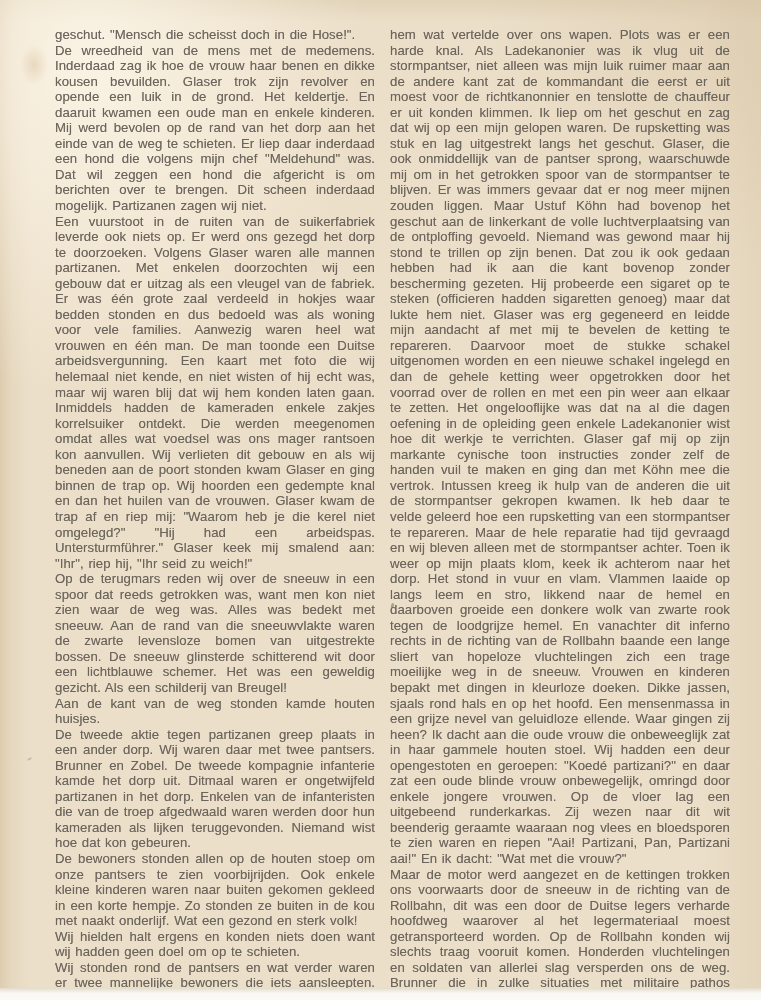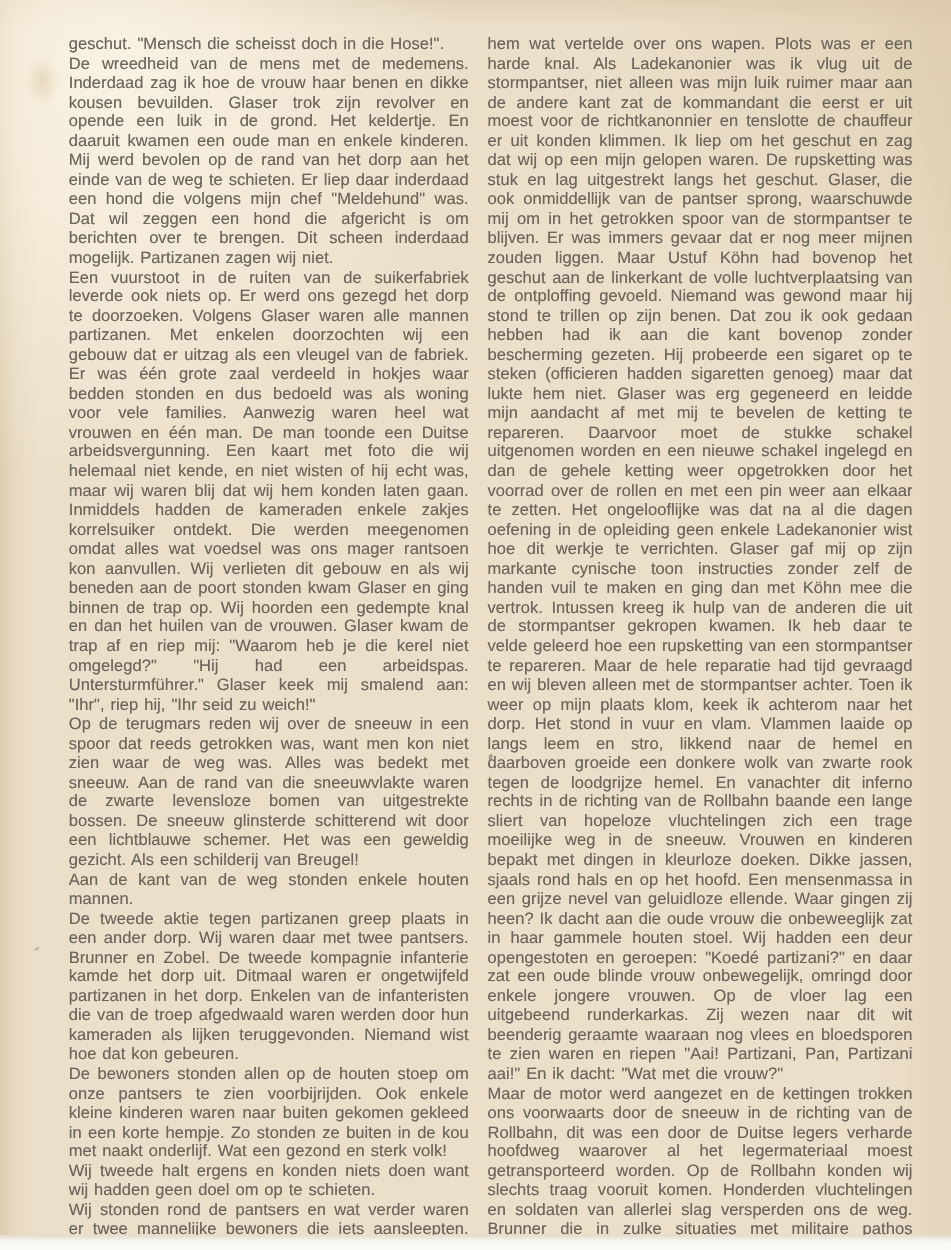--- a/index.html
+++ b/index.html
@@ -85,24 +85,24 @@
 
   <div class="stain"></div>
   <div class="speck-1"></div>
   <div class="speck-2"></div>
 
   <div class="col col-left">
     <p>geschut. "Mensch die scheisst doch in die Hose!".</p>
     <p>De wreedheid van de mens met de medemens. Inderdaad zag ik hoe de vrouw haar benen en dikke kousen bevuilden. Glaser trok zijn revolver en opende een luik in de grond. Het keldertje. En daaruit kwamen een oude man en enkele kinderen. Mij werd bevolen op de rand van het dorp aan het einde van de weg te schieten. Er liep daar inderdaad een hond die volgens mijn chef "Meldehund" was. Dat wil zeggen een hond die afgericht is om berichten over te brengen. Dit scheen inderdaad mogelijk. Partizanen zagen wij niet.</p>
     <p>Een vuurstoot in de ruiten van de suikerfabriek leverde ook niets op. Er werd ons gezegd het dorp te doorzoeken. Volgens Glaser waren alle mannen partizanen. Met enkelen doorzochten wij een gebouw dat er uitzag als een vleugel van de fabriek. Er was één grote zaal verdeeld in hokjes waar bedden stonden en dus bedoeld was als woning voor vele families. Aanwezig waren heel wat vrouwen en één man. De man toonde een Duitse arbeidsvergunning. Een kaart met foto die wij helemaal niet kende, en niet wisten of hij echt was, maar wij waren blij dat wij hem konden laten gaan. Inmiddels hadden de kameraden enkele zakjes korrelsuiker ontdekt. Die werden meegenomen omdat alles wat voedsel was ons mager rantsoen kon aanvullen. Wij verlieten dit gebouw en als wij beneden aan de poort stonden kwam Glaser en ging binnen de trap op. Wij hoorden een gedempte knal en dan het huilen van de vrouwen. Glaser kwam de trap af en riep mij: "Waarom heb je die kerel niet omgelegd?" "Hij had een arbeidspas. Untersturmführer." Glaser keek mij smalend aan: "Ihr", riep hij, "Ihr seid zu weich!"</p>
     <p>Op de terugmars reden wij over de sneeuw in een spoor dat reeds getrokken was, want men kon niet zien waar de weg was. Alles was bedekt met sneeuw. Aan de rand van die sneeuwvlakte waren de zwarte levensloze bomen van uitgestrekte bossen. De sneeuw glinsterde schitterend wit door een lichtblauwe schemer. Het was een geweldig gezicht. Als een schilderij van Breugel!</p>
-    <p>Aan de kant van de weg stonden enkele houten mannen.</p>
+    <p>Aan de kant van de weg stonden kamde houten huisjes.</p>
     <p>De tweede aktie tegen partizanen greep plaats in een ander dorp. Wij waren daar met twee pantsers. Brunner en Zobel. De tweede kompagnie infanterie kamde het dorp uit. Ditmaal waren er ongetwijfeld partizanen in het dorp. Enkelen van de infanteristen die van de troep afgedwaald waren werden door hun kameraden als lijken teruggevonden. Niemand wist hoe dat kon gebeuren.</p>
     <p>De bewoners stonden allen op de houten stoep om onze pantsers te zien voorbijrijden. Ook enkele kleine kinderen waren naar buiten gekomen gekleed in een korte hempje. Zo stonden ze buiten in de kou met naakt onderlijf. Wat een gezond en sterk volk!</p>
-    <p>Wij tweede halt ergens en konden niets doen want wij hadden geen doel om op te schieten.</p>
+    <p>Wij hielden halt ergens en konden niets doen want wij hadden geen doel om op te schieten.</p>
     <p>Wij stonden rond de pantsers en wat verder waren er twee mannelijke bewoners die iets aansleepten. Glaser riep: "Partizanen. Schieten. "In onze groep was er maar één die toevallig een geweer in handen had. Het was Jo Van de Walle. Hij schouderde onwillig het geweer, Glaser drong aan. Eén van de mannen die zag wat er aan de hand was en dat wij aarzelden, maakte van de gelegenheid gebruik om weg te lopen. Wij lieten hem gaan. Maar de andere, een oude man, bleef staan en strekte zijn armen uit als om te smeken. Het schot ging af. De man stortte in elkaar.</p>
 
   </div>
 
   <div class="col col-right">
     <p>hem wat vertelde over ons wapen. Plots was er een harde knal. Als Ladekanonier was ik vlug uit de stormpantser, niet alleen was mijn luik ruimer maar aan de andere kant zat de kommandant die eerst er uit moest voor de richtkanonnier en tenslotte de chauffeur er uit konden klimmen. Ik liep om het geschut en zag dat wij op een mijn gelopen waren. De rupsketting was stuk en lag uitgestrekt langs het geschut. Glaser, die ook onmiddellijk van de pantser sprong, waarschuwde mij om in het getrokken spoor van de stormpantser te blijven. Er was immers gevaar dat er nog meer mijnen zouden liggen. Maar Ustuf Köhn had bovenop het geschut aan de linkerkant de volle luchtverplaatsing van de ontploffing gevoeld. Niemand was gewond maar hij stond te trillen op zijn benen. Dat zou ik ook gedaan hebben had ik aan die kant bovenop zonder bescherming gezeten. Hij probeerde een sigaret op te steken (officieren hadden sigaretten genoeg) maar dat lukte hem niet. Glaser was erg gegeneerd en leidde mijn aandacht af met mij te bevelen de ketting te repareren. Daarvoor moet de stukke schakel uitgenomen worden en een nieuwe schakel ingelegd en dan de gehele ketting weer opgetrokken door het voorrad over de rollen en met een pin weer aan elkaar te zetten. Het ongelooflijke was dat na al die dagen oefening in de opleiding geen enkele Ladekanonier wist hoe dit werkje te verrichten. Glaser gaf mij op zijn markante cynische toon instructies zonder zelf de handen vuil te maken en ging dan met Köhn mee die vertrok. Intussen kreeg ik hulp van de anderen die uit de stormpantser gekropen kwamen. Ik heb daar te velde geleerd hoe een rupsketting van een stormpantser te repareren. Maar de hele reparatie had tijd gevraagd en wij bleven alleen met de stormpantser achter. Toen ik weer op mijn plaats klom, keek ik achterom naar het dorp. Het stond in vuur en vlam. Vlammen laaide op langs leem en stro, likkend naar de hemel en daarboven groeide een donkere wolk van zwarte rook tegen de loodgrijze hemel. En vanachter dit inferno rechts in de richting van de Rollbahn baande een lange sliert van hopeloze vluchtelingen zich een trage moeilijke weg in de sneeuw. Vrouwen en kinderen bepakt met dingen in kleurloze doeken. Dikke jassen, sjaals rond hals en op het hoofd. Een mensenmassa in een grijze nevel van geluidloze ellende. Waar gingen zij heen? Ik dacht aan die oude vrouw die onbeweeglijk zat in haar gammele houten stoel. Wij hadden een deur opengestoten en geroepen: "Koedé partizani?" en daar zat een oude blinde vrouw onbewegelijk, omringd door enkele jongere vrouwen. Op de vloer lag een uitgebeend runderkarkas. Zij wezen naar dit wit beenderig geraamte waaraan nog vlees en bloedsporen te zien waren en riepen "Aai! Partizani, Pan, Partizani aai!" En ik dacht: "Wat met die vrouw?"</p>
     <p>Maar de motor werd aangezet en de kettingen trokken ons voorwaarts door de sneeuw in de richting van de Rollbahn, dit was een door de Duitse legers verharde hoofdweg waarover al het legermateriaal moest getransporteerd worden. Op de Rollbahn konden wij slechts traag vooruit komen. Honderden vluchtelingen en soldaten van allerlei slag versperden ons de weg. Brunner die in zulke situaties met militaire pathos trachtte te imponeren, brulde in alle richtingen om plaats te maken voor deze operationele stormpantser. Toen kwam er aan de gezichtseinder boven de Rollbahn, laag en eerder traag vliegend een Rata van waaruit met het machinegeweer een regen van kogels over de weg gesproeid werd. Allen vluchtten van de weg af en zochten ergens dekking waar eigenlijk bijna geen dekking mogelijk was. Wij stonden midden op de weg eenzaam maar gepantserd. Brunner beval mij het machinegeweer op dit vliegtuig te richten.</p>
 
   </div>
 

